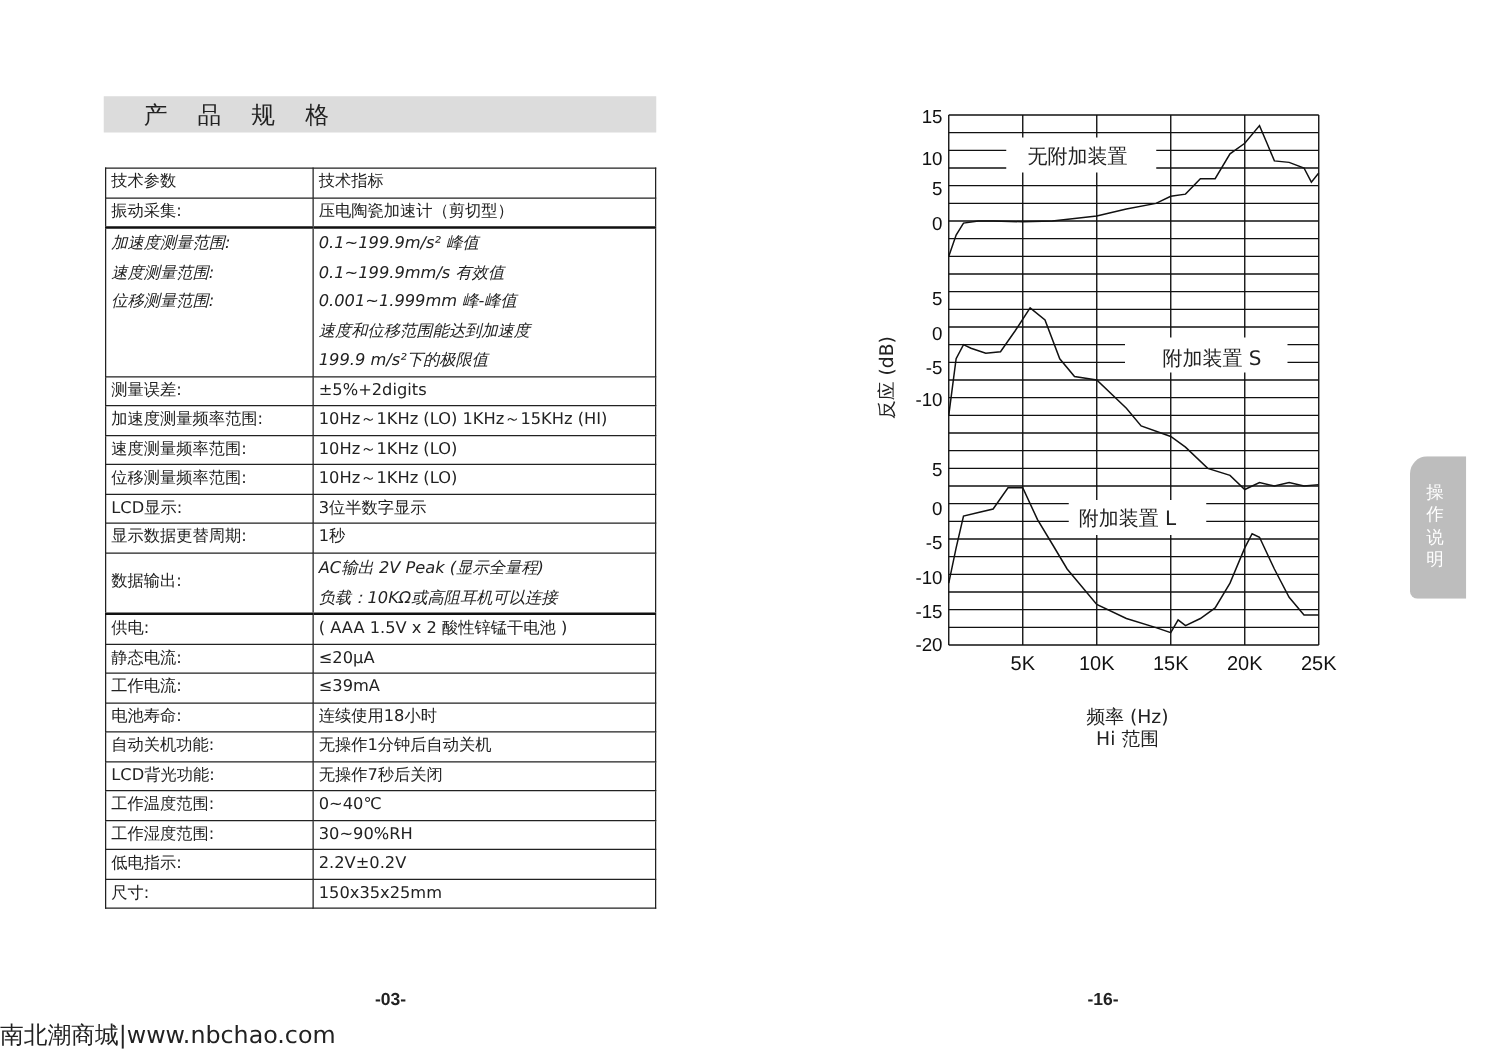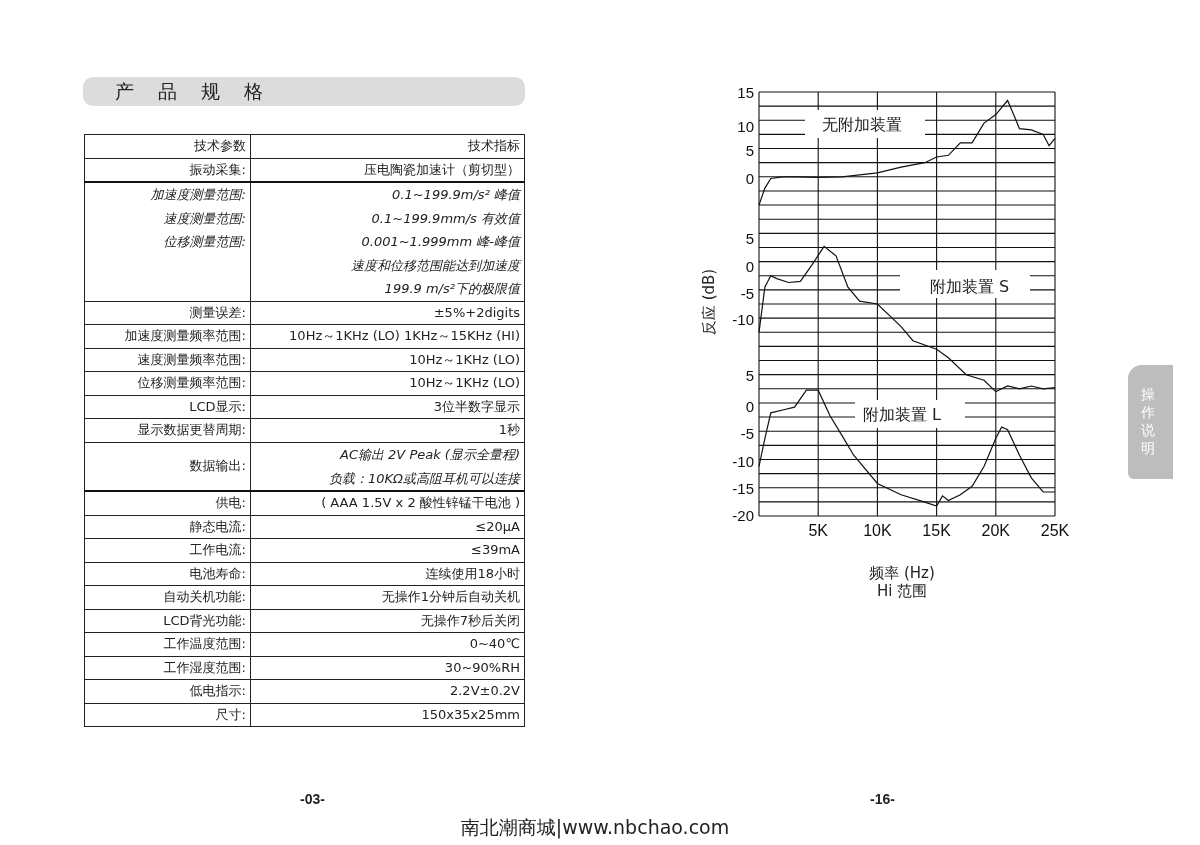--- a/index.html
+++ b/index.html
@@ -1,25 +1,25 @@
 <!DOCTYPE html>
 <html><head>
 <meta charset="utf-8">
 <style>
   html,body{margin:0;padding:0;background:#fff;}
   body{width:1200px;height:845px;position:relative;overflow:hidden;font-family:"DejaVu Sans","Liberation Sans",sans-serif;color:#222;}
-  .title-bar{position:absolute;left:83px;top:77px;width:442px;height:29px;background:#dcdcdc;border-radius:10px;}
+  .title-bar{position:absolute;left:83px;top:77px;width:442px;height:29px;background:#dcdcdc;border-radius:0;}
   .title-bar span{position:absolute;left:32px;top:2px;font-size:19px;letter-spacing:9px;color:#222;}
-  table.spec{position:absolute;left:84px;top:134px;width:441px;border-collapse:collapse;font-size:13px;text-align:right;}
+  table.spec{position:absolute;left:84px;top:134px;width:441px;border-collapse:collapse;font-size:13px;}
   table.spec td{border:1px solid #222;padding:0 4px;height:22.5px;line-height:22.5px;vertical-align:middle;white-space:nowrap;}
   table.spec td.k{width:157px;}
   table.spec tr.thick td{border-top:2px solid #111;}
   .multi div{height:23.6px;line-height:23.6px;font-style:italic;}
   .pg{position:absolute;top:775px;font-size:14px;font-weight:bold;font-family:"Liberation Sans",sans-serif;margin-top:16px;}
-  .footer{position:absolute;left:0;width:1190px;top:815px;text-align:center;font-size:19px;color:#222;}
+  .footer{position:absolute;left:0;width:1190px;top:815px;font-size:19px;color:#222;}
   .side-tab{position:absolute;left:1128px;top:365px;width:45px;height:114px;background:#bdbdbd;border-radius:14px 0 0 6px;clip-path:polygon(0 0,100% 0,100% 100%,0 100%);}
   .side-tab div{position:absolute;left:0;width:40px;text-align:center;color:#fff;font-size:14px;line-height:18px;top:20px;}
   #chart{position:absolute;left:690px;top:80px;}
 </style>
 </head>
 <body>
 
 <div class="title-bar">
   <span>产 品 规 格</span>
 </div>

